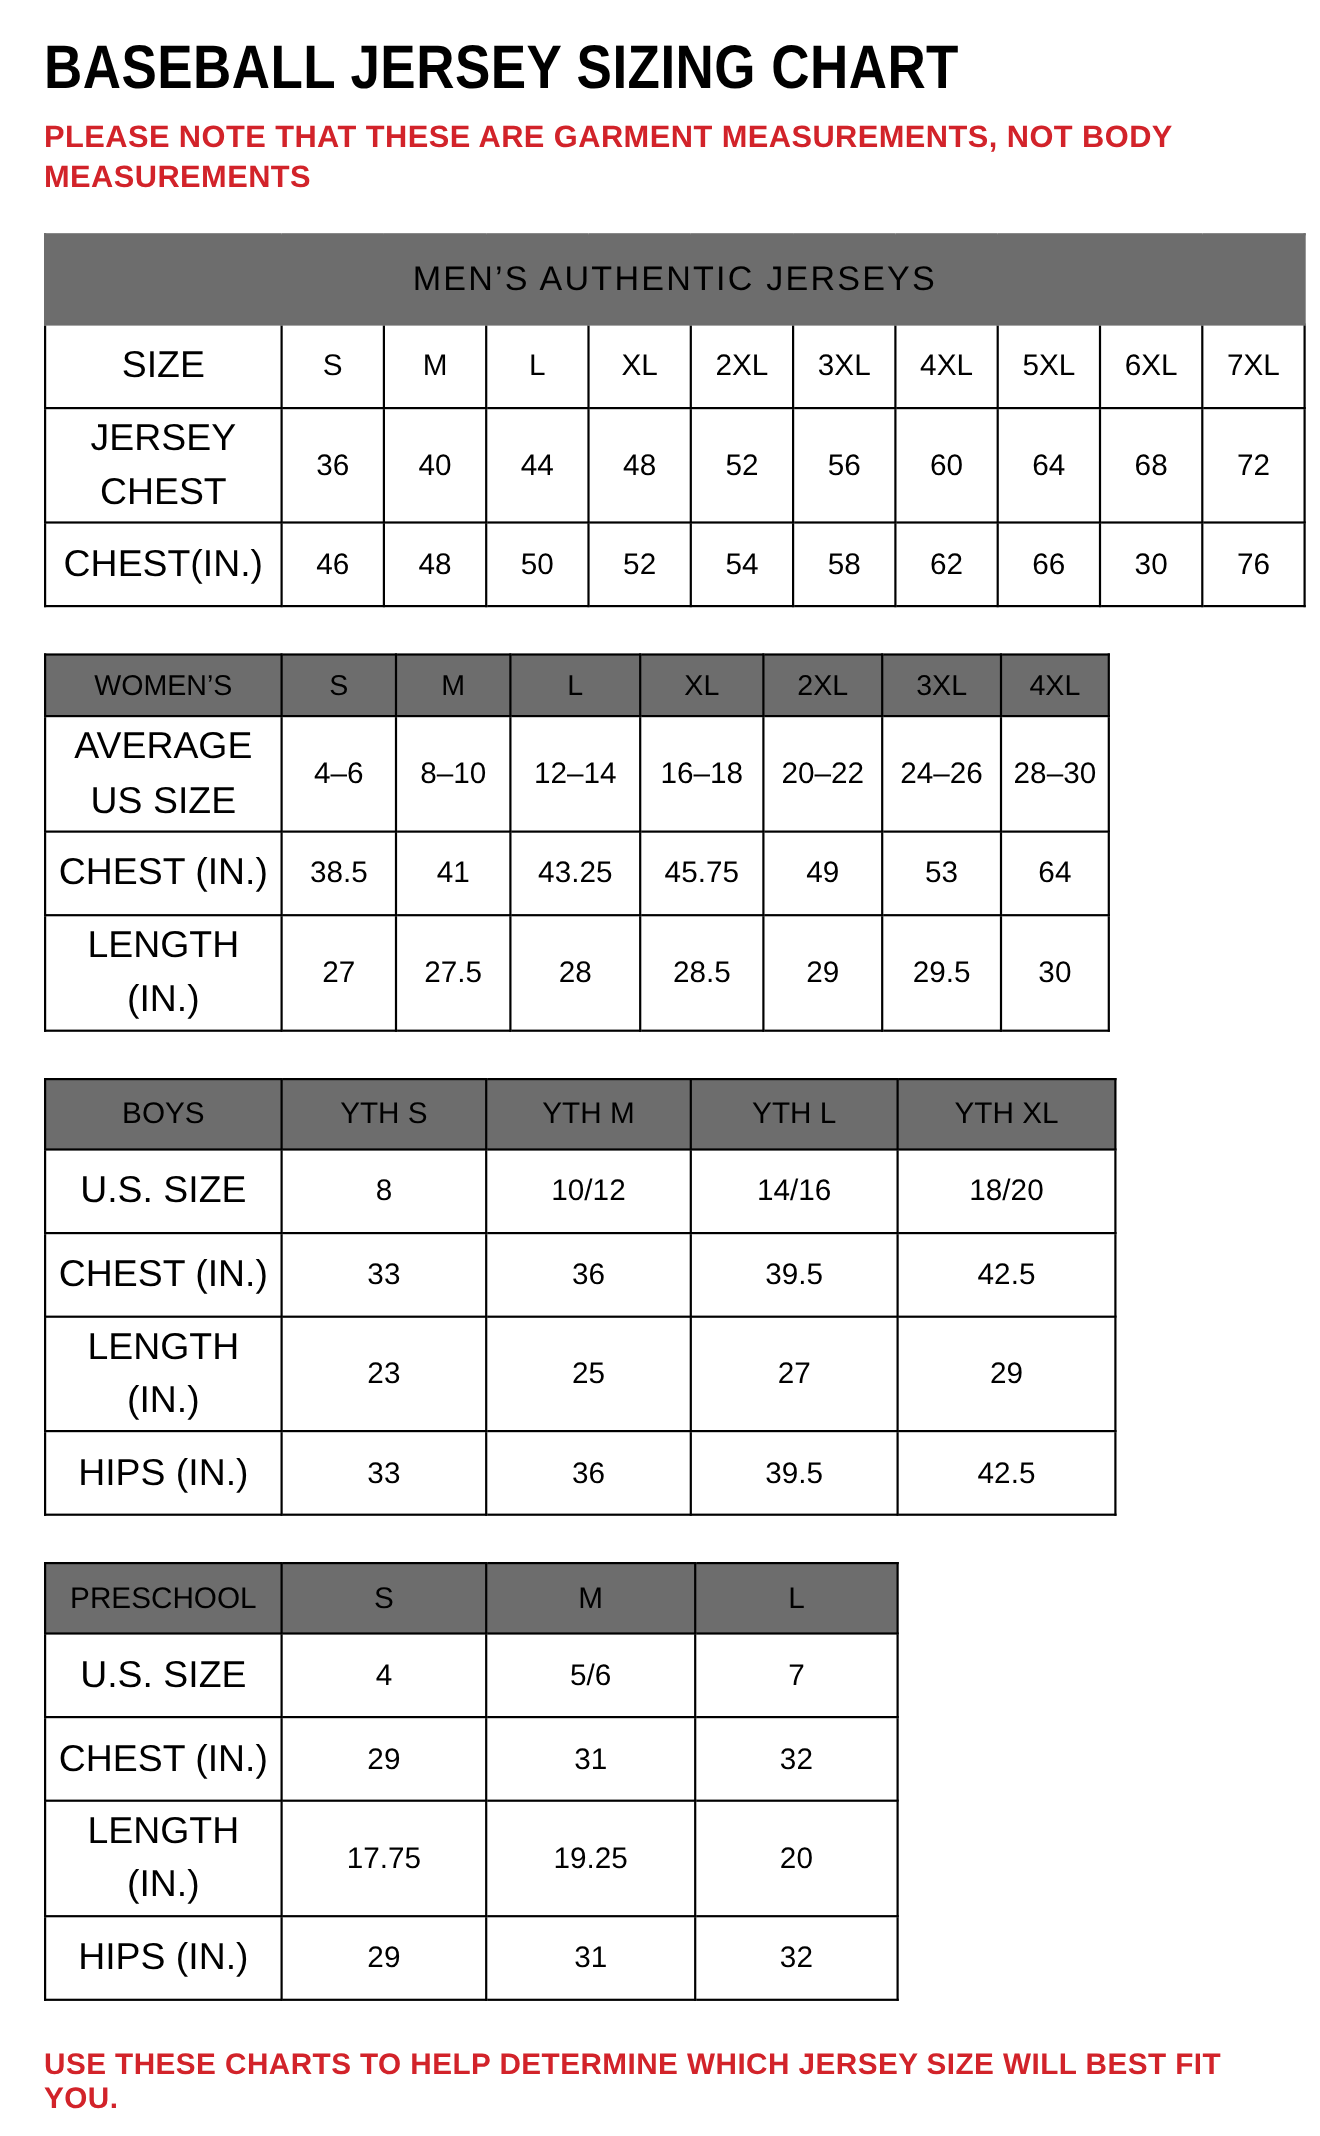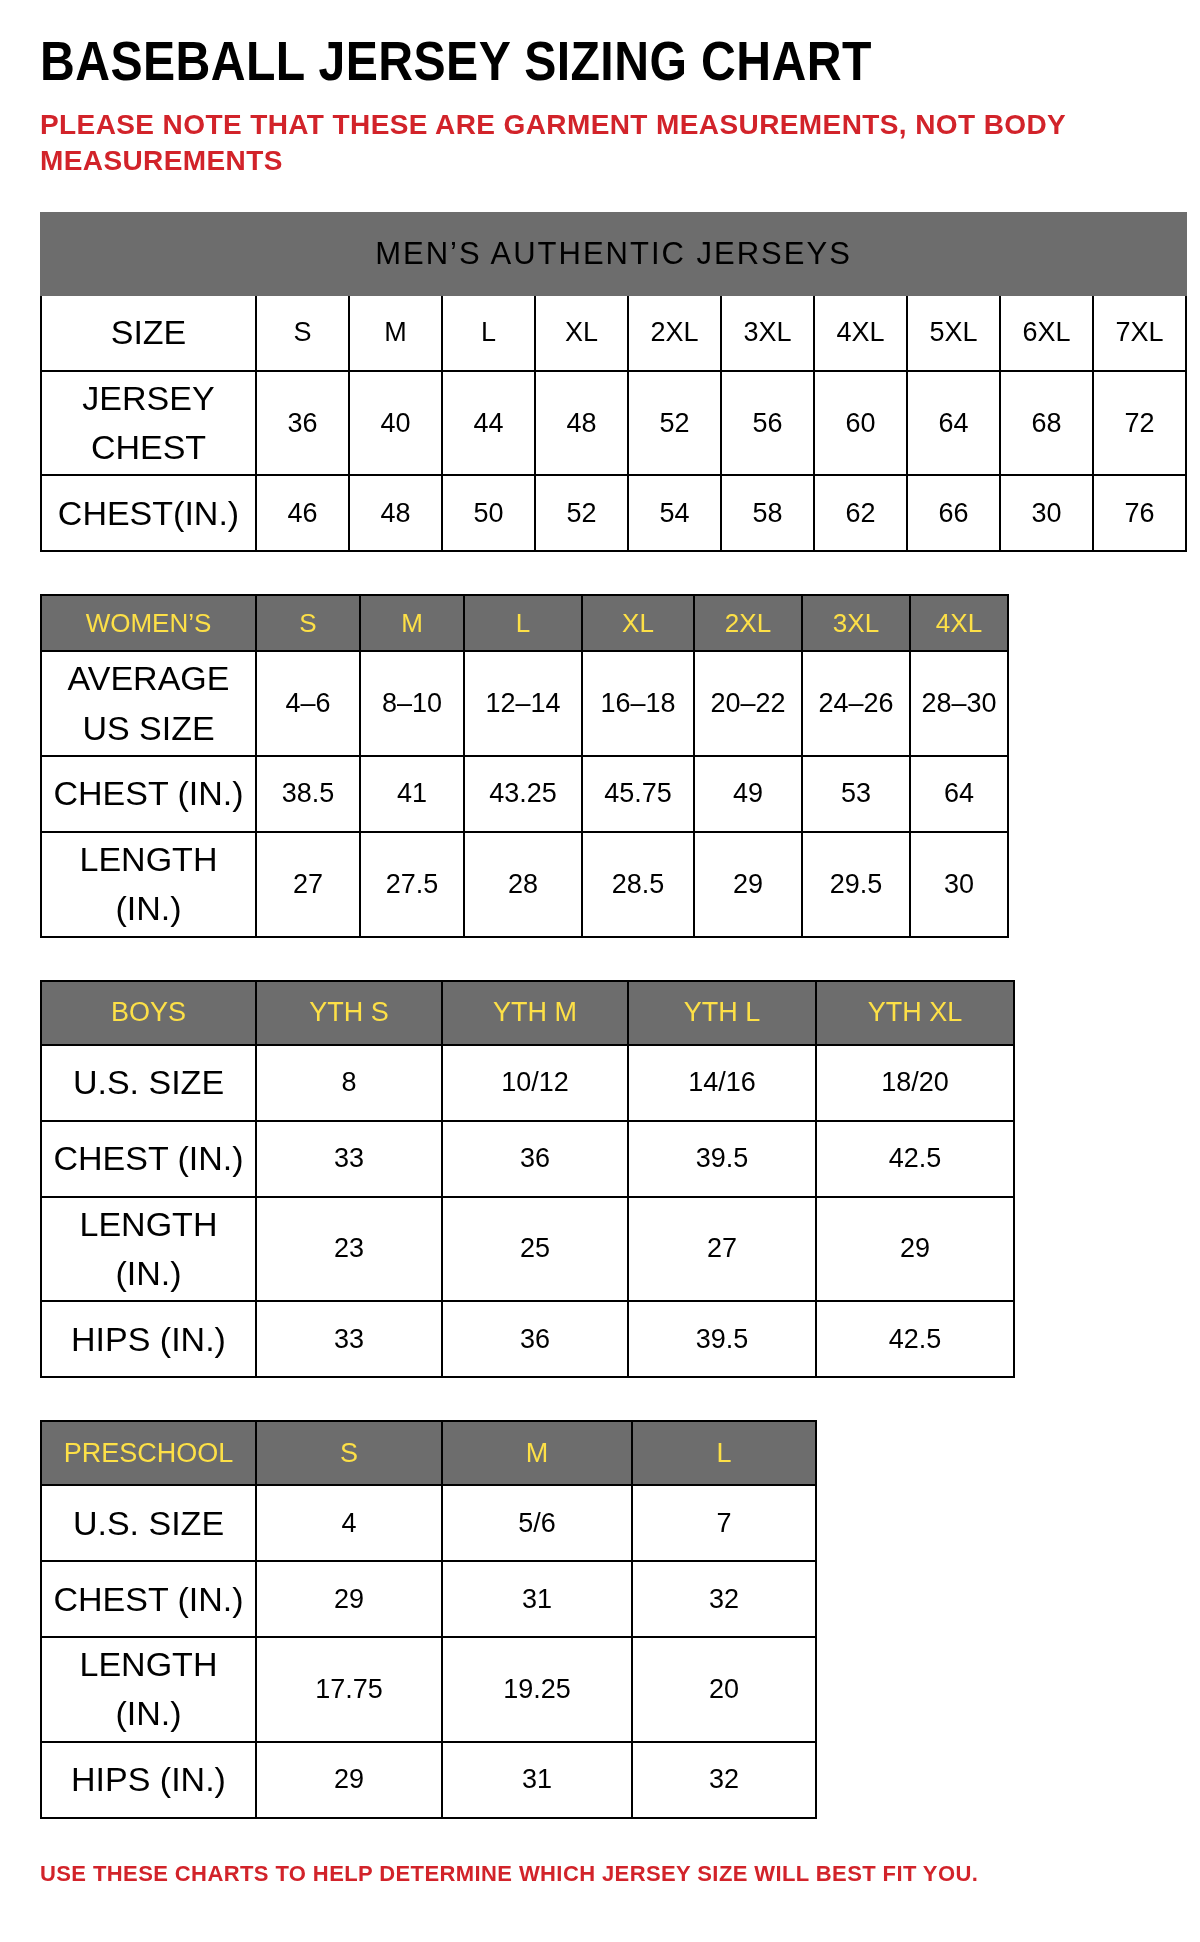--- a/index.html
+++ b/index.html
@@ -50,42 +50,42 @@
     background:var(--gray);
     border:2px solid var(--gray);
     color:#000000;
     font-weight:normal;
     font-size:31px;
     letter-spacing:2px;
     height:82px;
   }
   .size-table .gray-head{
     background:var(--gray);
-    color:#fde047;
+    color:#000000;
     font-weight:normal;
     font-size:27px;
     height:64px;
   }
   
   [data-table="1"] .gray-head{height:56px;font-size:26px;}
   .size-table .row-label{
     font-weight:normal;
     font-size:34px;
     white-space:pre-line;
     line-height:1.45;
     height:76px;
   }
   .size-table .value-cell{
     font-weight:normal;
     font-size:27px;
     height:76px;
   }
   .footer{
     color:var(--red);
-    font-size:22px;
+    font-size:27px;
     font-weight:bold;
     letter-spacing:.4px;
     margin:4px 0 0 0;
     max-width:1140px;
   }
 </style>
 </head>
 <body>
 
 <h1 class="title">BASEBALL JERSEY SIZING CHART</h1>

